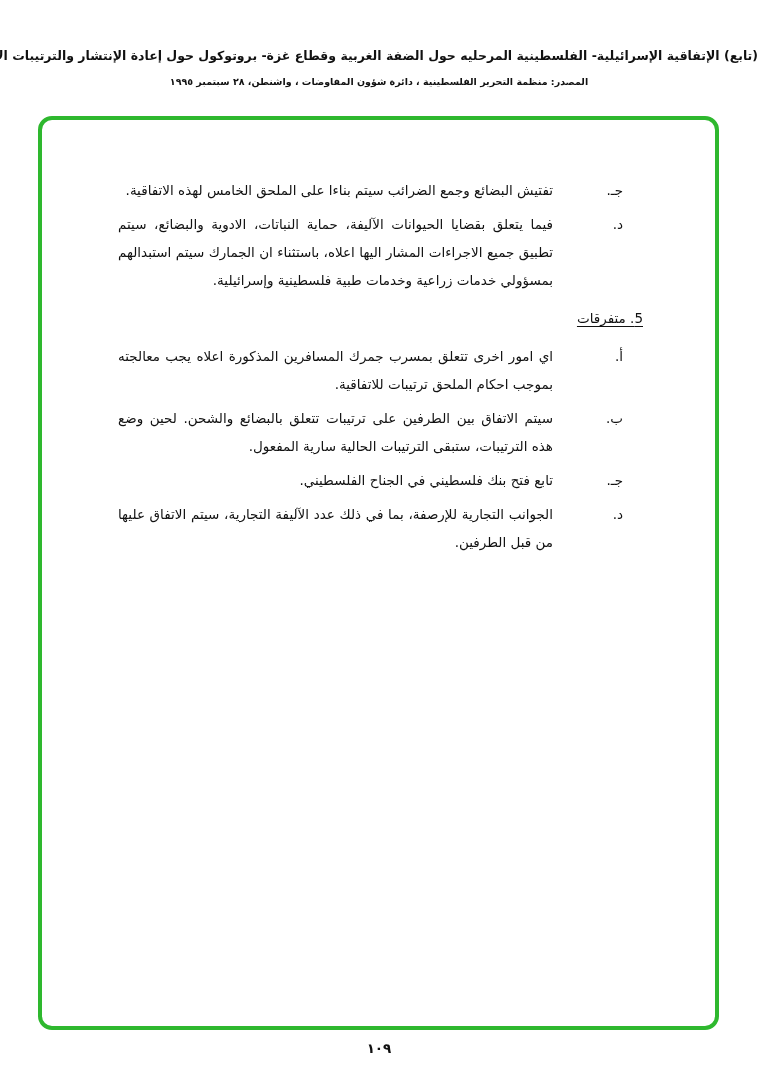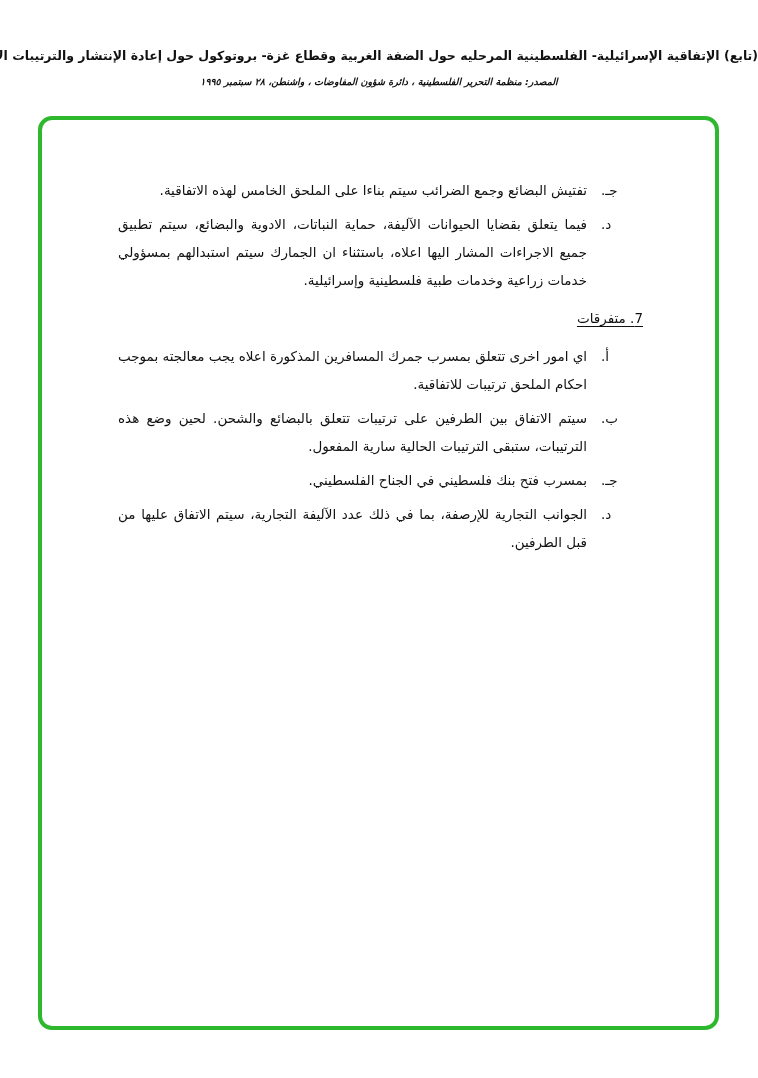--- a/index.html
+++ b/index.html
@@ -29,21 +29,20 @@
     font-size: 12.5px;
     font-weight: bold;
     white-space: nowrap;
     letter-spacing: 0;
   }
   .header-source {
     margin-top: 13px;
     font-size: 9.5px;
     font-weight: bold;
     white-space: nowrap;
-    font-style: italic;
   }
   .green-box {
     position: absolute;
     top: 116px;
     left: 38px;
     width: 673px;
     height: 906px;
     border: 4px solid var(--border-green, #2eb82e);
     border-radius: 14px;
     background: #ffffff;
@@ -59,22 +58,23 @@
     display: flex;
     align-items: flex-start;
     gap: 14px;
     font-size: 13.5px;
     line-height: 28px;
     margin-bottom: 6px;
   }
   .doc-item .marker {
     flex: 0 0 auto;
     min-width: 22px;
-    text-align: left;
+    text-align: right;
     white-space: nowrap;
+    margin-left: 34px;
   }
   .doc-item .text {
     flex: 1 1 auto;
     text-align: justify;
     text-justify: inter-word;
   }
   .section-heading {
     font-size: 13.5px;
     line-height: 28px;
     text-decoration: underline;
@@ -108,39 +108,40 @@
       <div class="doc-item">
         <span class="marker">جـ.</span>
         <span class="text">تفتيش البضائع وجمع الضرائب سيتم بناءا على الملحق الخامس لهذه الاتفاقية.</span>
       </div>
 
       <div class="doc-item">
         <span class="marker">د.</span>
         <span class="text">فيما يتعلق بقضايا الحيوانات الآليفة، حماية النباتات، الادوية والبضائع، سيتم تطبيق جميع الاجراءات المشار اليها اعلاه، باستثناء ان الجمارك سيتم استبدالهم بمسؤولي خدمات زراعية وخدمات طبية فلسطينية وإسرائيلية.</span>
       </div>
 
-      <div class="section-heading">7. متفرقات</div>
+      <div class="section-heading">5. متفرقات</div>
 
       <div class="doc-item">
         <span class="marker">أ.</span>
         <span class="text">اي امور اخرى تتعلق بمسرب جمرك المسافرين المذكورة اعلاه يجب معالجته بموجب احكام الملحق ترتيبات للاتفاقية.</span>
       </div>
 
       <div class="doc-item">
         <span class="marker">ب.</span>
         <span class="text">سيتم الاتفاق بين الطرفين على ترتيبات تتعلق بالبضائع والشحن. لحين وضع هذه الترتيبات، ستبقى الترتيبات الحالية سارية المفعول.</span>
       </div>
 
       <div class="doc-item">
         <span class="marker">جـ.</span>
-        <span class="text">بمسرب فتح بنك فلسطيني في الجناح الفلسطيني.</span>
+        <span class="text">تابع فتح بنك فلسطيني في الجناح الفلسطيني.</span>
       </div>
 
       <div class="doc-item">
         <span class="marker">د.</span>
         <span class="text">الجوانب التجارية للإرصفة، بما في ذلك عدد الآليفة التجارية، سيتم الاتفاق عليها من قبل الطرفين.</span>
       </div>
 
     </div>
   </div>
 
+  <div class="footer-page-number">١٠٩</div>
 
 </div>
 
 </body></html>

